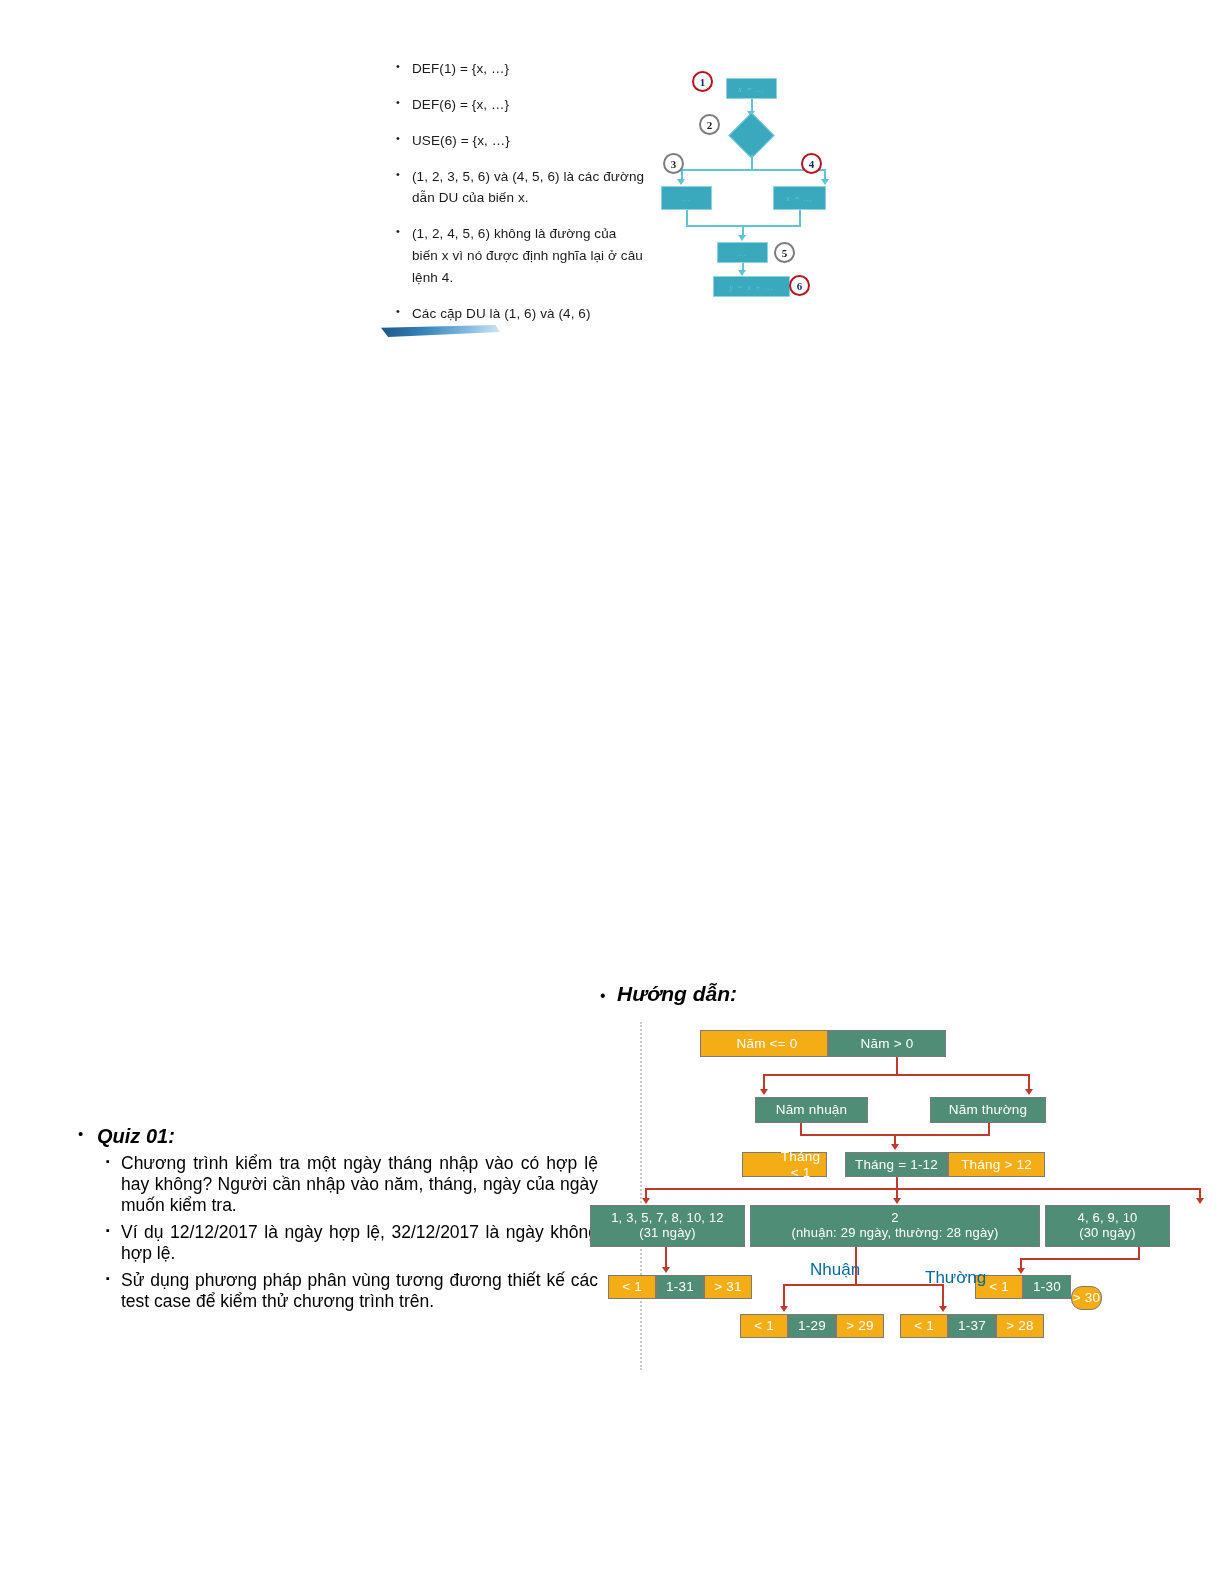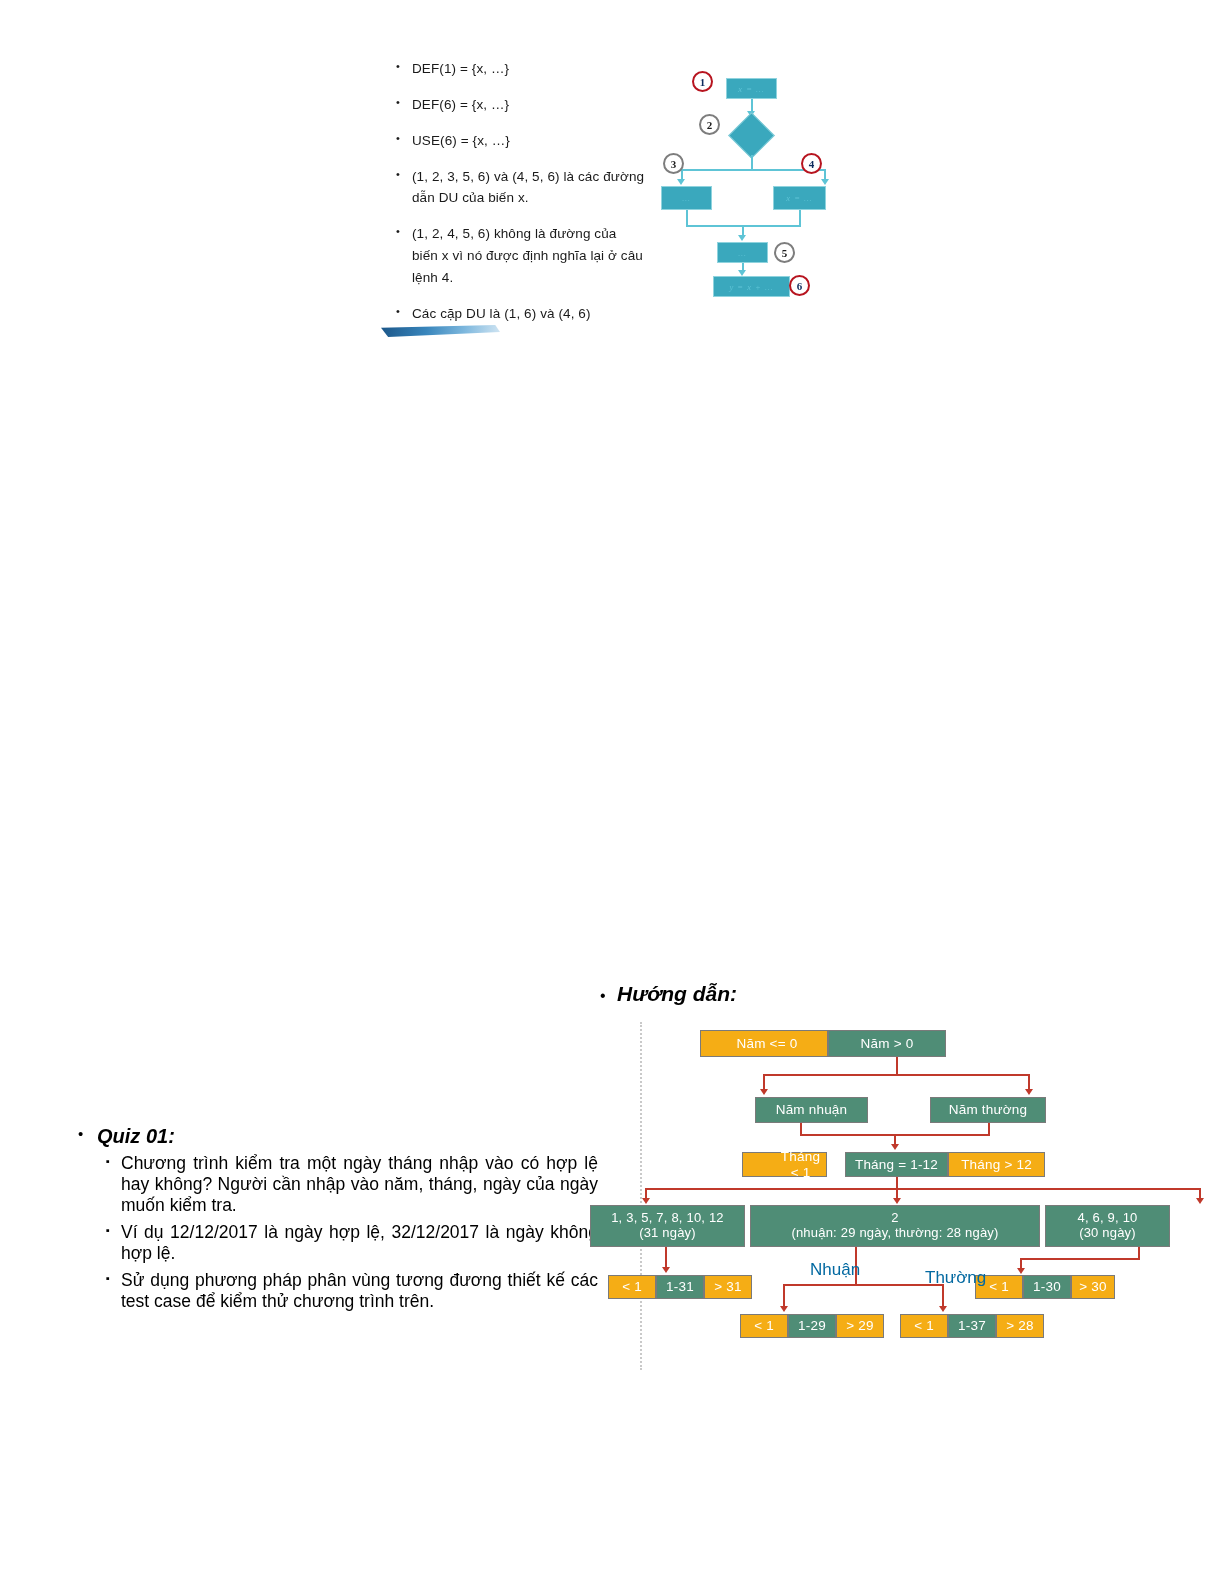--- a/index.html
+++ b/index.html
@@ -367,21 +367,21 @@
     <div class="tb green" style="left:56px; top:253px; width:48px; height:24px;">1-31</div>
     <div class="tb orange" style="left:104px; top:253px; width:48px; height:24px;">&gt; 31</div>
 
     <div class="rl" style="left:538px; top:225px; width:1.6px; height:12px;"></div>
     <div class="rl" style="left:420px; top:236px; width:120px; height:1.6px;"></div>
     <div class="rl" style="left:420px; top:236px; width:1.6px; height:12px;"></div>
     <div class="rar" style="left:417px; top:246px;"></div>
 
     <div class="tb orange" style="left:375px; top:253px; width:48px; height:24px;">&lt; 1</div>
     <div class="tb green" style="left:423px; top:253px; width:48px; height:24px;">1-30</div>
-    <div class="tb orange" style="left:471px; top:253px; width:44px; height:24px;">&gt; 30</div>
+    <div class="tb orange" style="left:471px; top:264px; width:31px; height:24px;border-radius:11px;">&gt; 30</div>
 
     <div class="rl" style="left:255px; top:225px; width:1.6px; height:38px;"></div>
     <div class="rl" style="left:183px; top:262px; width:160px; height:1.6px;"></div>
     <div class="rl" style="left:183px; top:262px; width:1.6px; height:24px;"></div>
     <div class="rl" style="left:342px; top:262px; width:1.6px; height:24px;"></div>
     <div class="rar" style="left:180px; top:284px;"></div>
     <div class="rar" style="left:339px; top:284px;"></div>
 
     <div class="tlabel" style="left:210px; top:238px;">Nhuận</div>
     <div class="tlabel" style="left:325px; top:246px;">Thường</div>

